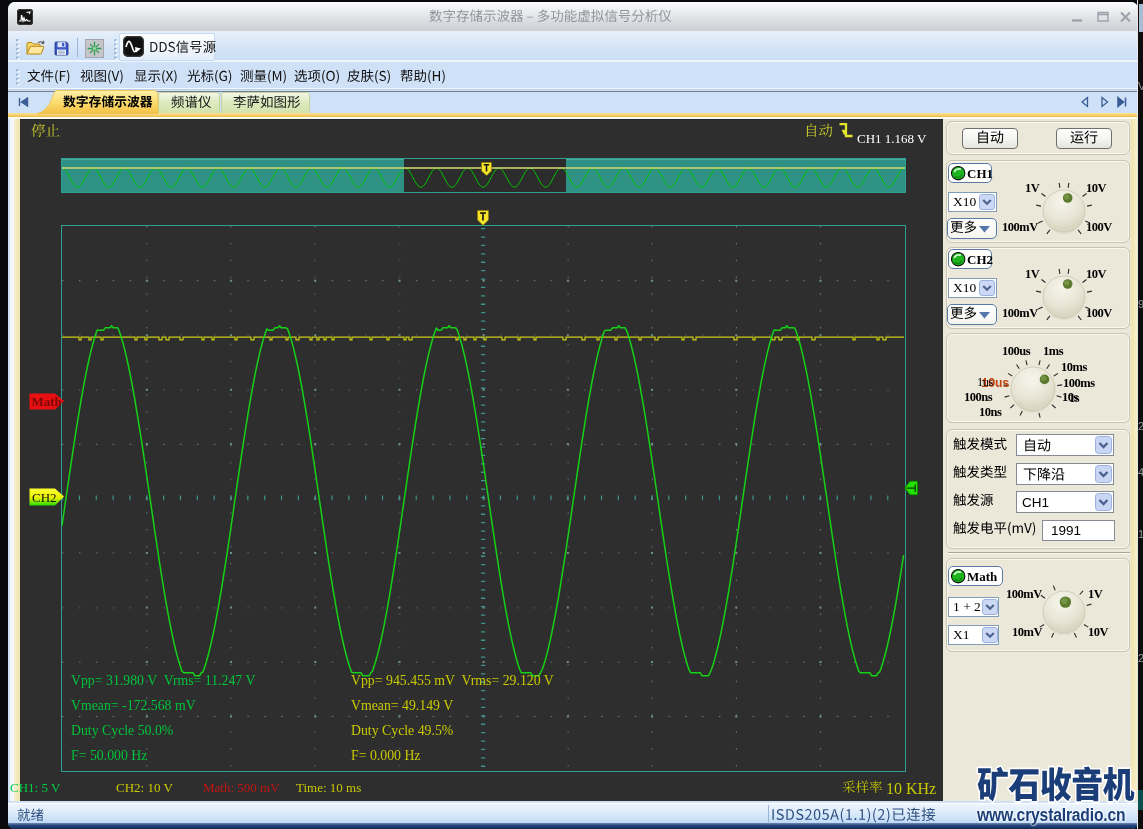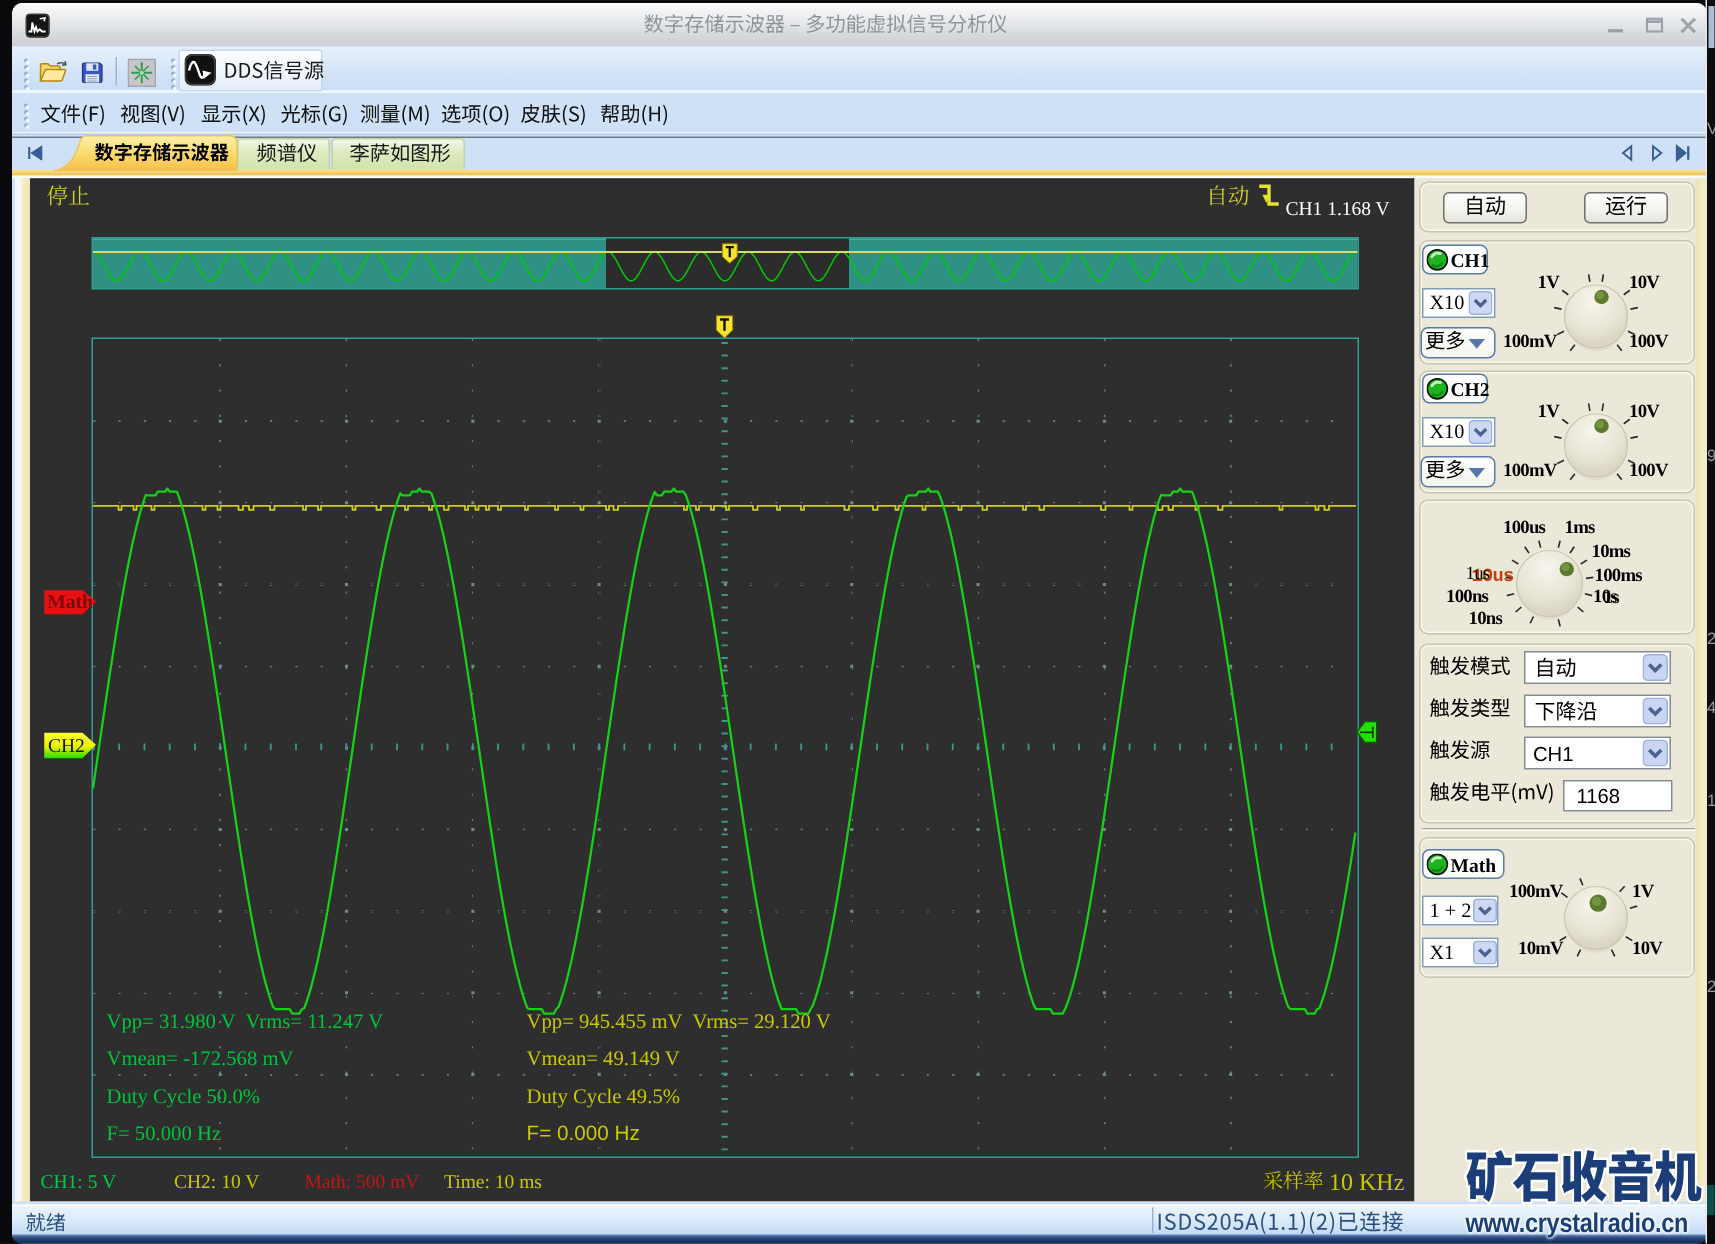--- a/index.html
+++ b/index.html
@@ -230,22 +230,22 @@
       <path d="M0.5 8 L6 1 H13.8 V15 H6 Z" fill="#22e000" stroke="#0a5c00" stroke-width="0.9"></path>
       <path d="M2.5 8.2 H11.2 M11.2 4.5 V12" stroke="#083800" stroke-width="1.2" fill="none"></path>
     </svg>
     <div class="abs" style="left:71px;top:673px;color:#00c43c;font-family:'Liberation Serif',serif;font-size:13.8px">Vpp= 31.980 V&nbsp; Vrms= 11.247 V</div>
     <div class="abs" style="left:71px;top:698px;color:#00c43c;font-family:'Liberation Serif',serif;font-size:13.8px">Vmean= -172.568 mV</div>
     <div class="abs" style="left:71px;top:723px;color:#00c43c;font-family:'Liberation Serif',serif;font-size:13.8px">Duty Cycle 50.0%</div>
     <div class="abs" style="left:71px;top:748px;color:#00c43c;font-family:'Liberation Serif',serif;font-size:13.8px">F= 50.000 Hz</div>
     <div class="abs" style="left:351px;top:673px;color:#c9c900;font-family:'Liberation Serif',serif;font-size:13.8px">Vpp= 945.455 mV&nbsp; Vrms= 29.120 V</div>
     <div class="abs" style="left:351px;top:698px;color:#c9c900;font-family:'Liberation Serif',serif;font-size:13.8px">Vmean= 49.149 V</div>
     <div class="abs" style="left:351px;top:723px;color:#c9c900;font-family:'Liberation Serif',serif;font-size:13.8px">Duty Cycle 49.5%</div>
-    <div class="abs" style="left:351px;top:748px;color:#c9c900;font-family:Liberation Sans, sans-serif;font-size:13.8px">F= 0.000 Hz</div>
-    <div class="abs" style="left:27px;top:780px;color:#00cc44;font-family:'Liberation Serif',serif;font-size:13px">CH1: 5 V</div>
+    <div class="abs" style="left:351px;top:748px;color:#c9c900;font-family:Liberation Serif, serif;font-size:13.8px">F= 0.000 Hz</div>
+    <div class="abs" style="left:10px;top:780px;color:#00cc44;font-family:'Liberation Serif',serif;font-size:13px">CH1: 5 V</div>
     <div class="abs" style="left:116px;top:780px;color:#c9c900;font-family:'Liberation Serif',serif;font-size:13px">CH2: 10 V</div>
     <div class="abs" style="left:203px;top:780px;color:#c41414;font-family:'Liberation Serif',serif;font-size:13px">Math: 500 mV</div>
     <div class="abs" style="left:296px;top:780px;color:#c9c900;font-family:'Liberation Serif',serif;font-size:13px">Time: 10 ms</div>
     <svg style="position:absolute;left:841px;top:780px;overflow:visible" width="43" height="17">
       <path transform="translate(1,11.9)" d="M10.8 -11.3C8.6 -10.6 4.5 -9.9 1.1 -9.6L1.2 -9.3C4.6 -9.4 8.5 -9.9 11.1 -10.4C11.4 -10.2 11.7 -10.2 11.8 -10.3ZM2.2 -8.9 2.1 -8.8C2.6 -8.2 3.2 -7.2 3.3 -6.3C4.2 -5.6 5 -7.6 2.2 -8.9ZM5.5 -9.3 5.3 -9.2C5.8 -8.6 6.3 -7.7 6.3 -6.9C7.2 -6.2 8.1 -8.1 5.5 -9.3ZM10.6 -9.4C10 -8.2 9.2 -6.9 8.5 -6.1L8.7 -6C9.6 -6.6 10.6 -7.5 11.4 -8.6C11.7 -8.5 11.8 -8.6 11.9 -8.7ZM6.3 -6.3V-4.9H0.6L0.8 -4.5H5.4C4.3 -2.7 2.6 -0.9 0.5 0.3L0.7 0.4C3 -0.6 5 -2.2 6.3 -4.1V1.1H6.4C6.8 1.1 7.2 0.9 7.2 0.7V-4.5H7.2C8.3 -2.3 10.2 -0.6 12.2 0.4C12.3 -0.1 12.6 -0.3 13 -0.4L13 -0.5C11 -1.2 8.8 -2.7 7.6 -4.5H12.5C12.7 -4.5 12.8 -4.6 12.9 -4.8C12.4 -5.2 11.6 -5.8 11.6 -5.8L10.9 -4.9H7.2V-5.8C7.5 -5.9 7.6 -6 7.6 -6.2Z M19.7 -11.3 19.5 -11.2C20 -10.6 20.6 -9.6 20.7 -8.9C21.7 -8.2 22.5 -10 19.7 -11.3ZM18.1 -9 17.5 -8.2H17V-10.8C17.4 -10.9 17.5 -11 17.5 -11.2L16.2 -11.3V-8.2H14.2L14.3 -7.8H16C15.6 -5.7 14.8 -3.6 13.7 -2L13.9 -1.8C14.9 -2.9 15.6 -4.1 16.2 -5.4V1H16.3C16.6 1 17 0.8 17 0.7V-6.3C17.5 -5.7 18 -4.9 18.1 -4.3C19 -3.7 19.7 -5.4 17 -6.6V-7.8H18.8C19 -7.8 19.1 -7.8 19.2 -8C18.8 -8.4 18.1 -9 18.1 -9ZM25.1 -9.3 24.5 -8.5H23.2C23.8 -9.2 24.5 -10 24.9 -10.6C25.2 -10.5 25.3 -10.6 25.4 -10.8L24 -11.3C23.7 -10.5 23.2 -9.3 22.9 -8.5H19.1L19.3 -8.1H21.9V-5.9H19.5L19.6 -5.5H21.9V-2.9H18.5L18.6 -2.5H21.9V1.1H22C22.5 1.1 22.8 0.9 22.8 0.8V-2.5H26.3C26.5 -2.5 26.6 -2.6 26.6 -2.7C26.2 -3.1 25.5 -3.7 25.5 -3.7L24.9 -2.9H22.8V-5.5H25.5C25.7 -5.5 25.8 -5.5 25.8 -5.7C25.4 -6.1 24.7 -6.7 24.7 -6.7L24.1 -5.9H22.8V-8.1H25.9C26.1 -8.1 26.2 -8.2 26.2 -8.3C25.8 -8.7 25.1 -9.3 25.1 -9.3Z M39.2 -8.1 38 -8.9C37.5 -8 36.8 -7.2 36.3 -6.7L36.5 -6.5C37.1 -6.9 37.9 -7.4 38.6 -8C38.9 -7.9 39.1 -8 39.2 -8.1ZM28.6 -8.6 28.4 -8.5C29 -8 29.7 -7.1 29.8 -6.4C30.8 -5.7 31.4 -7.6 28.6 -8.6ZM36.2 -6.2 36 -6.1C37 -5.6 38.3 -4.6 38.8 -3.8C39.9 -3.3 40 -5.4 36.2 -6.2ZM27.8 -4.3 28.5 -3.4C28.6 -3.5 28.7 -3.6 28.7 -3.8C30 -4.7 31 -5.5 31.8 -6.1L31.7 -6.3C30.1 -5.4 28.4 -4.6 27.8 -4.3ZM32.8 -11.4 32.6 -11.3C33.1 -10.9 33.5 -10.2 33.6 -9.7L33.6 -9.7H27.9L28 -9.2H33.2C32.8 -8.7 32 -7.7 31.4 -7.4C31.3 -7.3 31.1 -7.3 31.1 -7.3L31.6 -6.4C31.7 -6.4 31.8 -6.5 31.8 -6.6C32.6 -6.7 33.4 -6.8 34 -6.9C33.2 -6.1 32.1 -5.2 31.3 -4.8C31.2 -4.7 30.9 -4.7 30.9 -4.7L31.4 -3.7C31.5 -3.7 31.5 -3.8 31.6 -3.8C33.1 -4.1 34.5 -4.4 35.5 -4.7C35.6 -4.3 35.7 -4 35.8 -3.8C36.7 -3 37.5 -4.9 34.7 -6L34.6 -5.9C34.8 -5.7 35.1 -5.3 35.3 -4.9C34 -4.8 32.8 -4.7 31.9 -4.6C33.4 -5.5 34.9 -6.7 35.8 -7.5C36 -7.5 36.2 -7.5 36.3 -7.7L35.2 -8.3C35 -8 34.7 -7.7 34.4 -7.3C33.5 -7.3 32.7 -7.3 32.1 -7.3C32.7 -7.7 33.4 -8.2 33.8 -8.6C34.1 -8.6 34.3 -8.7 34.3 -8.8L33.5 -9.2H39.2C39.4 -9.2 39.6 -9.3 39.6 -9.5C39.1 -9.9 38.4 -10.5 38.4 -10.5L37.7 -9.7H34.2C34.6 -10 34.5 -11 32.8 -11.4ZM38.7 -3.3 38 -2.5H34.2V-3.4C34.5 -3.4 34.6 -3.6 34.6 -3.7L33.3 -3.9V-2.5H27.6L27.7 -2.1H33.3V1H33.5C33.8 1 34.2 0.9 34.2 0.8V-2.1H39.6C39.8 -2.1 39.9 -2.1 39.9 -2.3C39.4 -2.7 38.7 -3.3 38.7 -3.3Z" fill="#c9c900"></path>
     </svg>
     <div class="abs" style="left:886px;top:780px;color:#c9c900;font-family:'Liberation Serif',serif;font-size:16px">10 KHz</div>
     <div class="abs" style="left:943px;top:118.5px;width:188px;height:682.5px;background:#ebe8d9"></div>
     <div style="position:absolute;border:1px solid #c9c4ae;border-radius:6px;box-shadow:inset 0 0 0 1px #faf8ee;left:946px;top:121px;width:184px;height:34px"></div>
     <div style="position:absolute;border:1px solid #c9c4ae;border-radius:6px;box-shadow:inset 0 0 0 1px #faf8ee;left:946px;top:160px;width:184px;height:83px"></div>
@@ -430,21 +430,21 @@
     <svg style="position:absolute;left:1022px;top:467px;overflow:visible" width="44" height="18">
       <path transform="translate(1,12.3)" d="M0.8 -10.7V-9.7H6.2V1.1H7.3V-6.3C8.9 -5.4 10.8 -4.3 11.7 -3.5L12.5 -4.5C11.4 -5.3 9.1 -6.6 7.5 -7.4L7.3 -7.2V-9.7H13.2V-10.7Z M25 -9.7C24.5 -9.1 24 -8.5 23.3 -8C22.7 -8.5 22.1 -9 21.7 -9.6L21.9 -9.7ZM22.1 -11.8C21.6 -10.7 20.5 -9.4 19.1 -8.5C19.3 -8.3 19.6 -8 19.7 -7.8C20.3 -8.1 20.7 -8.5 21.1 -8.9C21.5 -8.4 22 -7.9 22.5 -7.5C21.4 -6.9 20.1 -6.4 18.9 -6.1C19.1 -5.9 19.3 -5.5 19.4 -5.3C20.8 -5.6 22.1 -6.2 23.3 -6.9C24.3 -6.2 25.6 -5.7 26.9 -5.4C27 -5.7 27.3 -6.1 27.5 -6.3C26.3 -6.5 25.1 -6.9 24.1 -7.5C25.1 -8.2 25.9 -9.1 26.4 -10.3L25.7 -10.6L25.6 -10.5H22.5C22.8 -10.9 23 -11.2 23.2 -11.6ZM19.8 -4.8V-3.9H23V-2H20.6L21 -3.3L20.1 -3.5C19.9 -2.7 19.6 -1.7 19.3 -1H23V1.1H24V-1H27.2V-2H24V-3.9H26.8V-4.8H24V-5.9H23V-4.8ZM15.1 -11.2V1.1H16V-10.2H17.9C17.6 -9.3 17.1 -8.1 16.6 -7.1C17.8 -6 18.1 -5 18.1 -4.2C18.1 -3.8 18 -3.4 17.8 -3.2C17.6 -3.1 17.5 -3.1 17.3 -3.1C17 -3.1 16.7 -3.1 16.4 -3.1C16.5 -2.9 16.6 -2.5 16.7 -2.2C17 -2.2 17.4 -2.2 17.7 -2.2C18 -2.3 18.2 -2.3 18.4 -2.5C18.8 -2.8 19 -3.4 19 -4.1C19 -5 18.8 -6 17.6 -7.2C18.2 -8.3 18.7 -9.7 19.2 -10.8L18.5 -11.2L18.3 -11.2Z M29.2 -10.8C30.1 -10.3 31.2 -9.6 31.8 -9L32.4 -9.8C31.9 -10.3 30.8 -11 29.9 -11.5ZM28.5 -7C29.4 -6.6 30.5 -5.9 31.1 -5.4L31.8 -6.1C31.2 -6.6 30 -7.3 29.1 -7.7ZM28.9 0.2 29.7 0.9C30.6 -0.4 31.6 -2.1 32.4 -3.6L31.7 -4.3C30.8 -2.7 29.7 -0.9 28.9 0.2ZM33.5 -4.9V1.1H34.6V0.3H39.2V1.1H40.3V-4.9ZM34.6 -0.7V-3.9H39.2V-0.7ZM34.3 -11.1V-9.6C34.3 -8.4 34 -7 32.2 -5.9C32.4 -5.7 32.8 -5.3 32.9 -5.1C34.9 -6.3 35.3 -8.1 35.3 -9.6V-10.1H38.3V-7.3C38.3 -6.2 38.5 -5.8 39.5 -5.8C39.7 -5.8 40.4 -5.8 40.6 -5.8C40.9 -5.8 41.1 -5.8 41.3 -5.9C41.3 -6.1 41.2 -6.5 41.2 -6.7C41 -6.7 40.8 -6.7 40.6 -6.7C40.4 -6.7 39.8 -6.7 39.6 -6.7C39.4 -6.7 39.4 -6.8 39.4 -7.2V-11.1Z" fill="#000"></path>
     </svg>
     <div style="position:absolute;left:1016px;top:491px;width:98px;height:22px;background:#fff;border:1px solid #848b94"></div>
     <svg class="abs" style="left:1095px;top:493px" width="17" height="18">
       <rect x="0.5" y="0.5" width="16" height="17" rx="3" fill="#c9d6f3" stroke="#9db1de"></rect>
       <path d="M4.5 7.0 L8.5 11.0 L12.5 7.0" stroke="#4c6390" stroke-width="2.4" fill="none"></path>
     </svg>
     <div class="abs" style="left:1022px;top:495px;font-size:13.5px;color:#000">CH1</div>
     <div class="abs" style="left:1042px;top:520px;width:73px;height:21px;background:#fff;border:1px solid #848b94"></div>
-    <div class="abs" style="left:1051px;top:523px;font-size:13.5px;color:#000">1168</div>
+    <div class="abs" style="left:1051px;top:523px;font-size:13.5px;color:#000">1991</div>
     <div class="abs" style="left:948px;top:552px;width:182px;height:1px;background:#a9a494"></div>
     <div class="abs" style="left:948px;top:553px;width:182px;height:1px;background:#fcfaf2"></div>
     <div style="position:absolute;left:948px;top:597px;width:51px;height:20px;background:#fff;border:1px solid #7f9db9"></div>
     <div class="abs serif" style="left:953px;top:599px;font-size:13.5px;color:#000">1 + 2</div>
     <svg class="abs" style="left:982px;top:599px" width="16" height="16">
       <rect x="0.5" y="0.5" width="15" height="15" rx="2.5" fill="#cdd9f4" stroke="#9db1de"></rect>
       <path d="M4.2 6 L8 9.8 L11.8 6" stroke="#4c6390" stroke-width="2.2" fill="none"></path>
     </svg>
     <div style="position:absolute;left:948px;top:625px;width:51px;height:20px;background:#fff;border:1px solid #7f9db9"></div>
     <div class="abs serif" style="left:953px;top:627px;font-size:13.5px;color:#000">X1</div>

